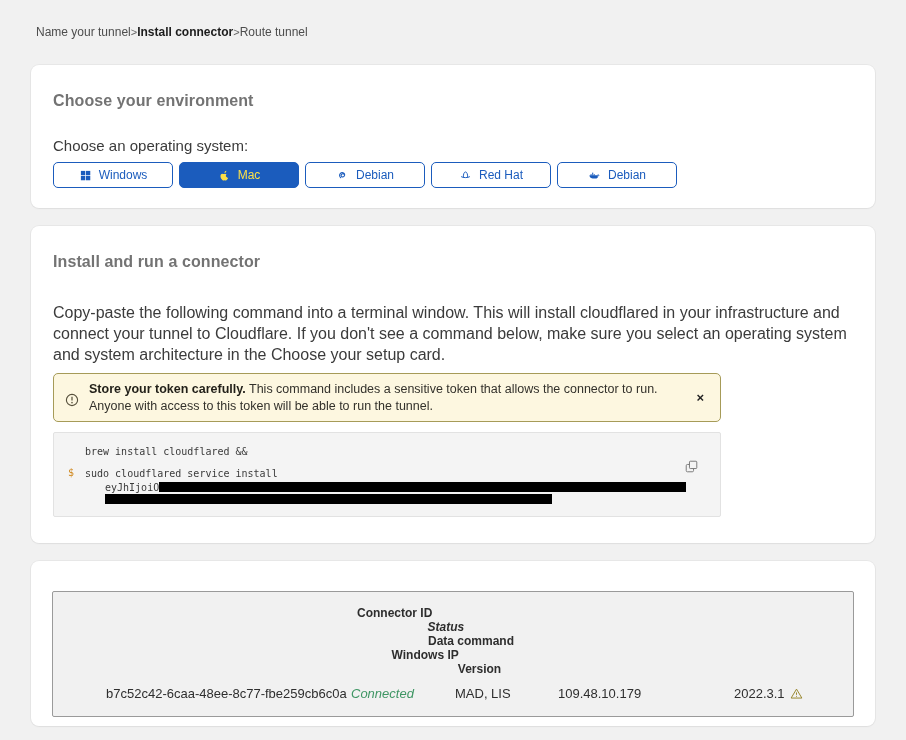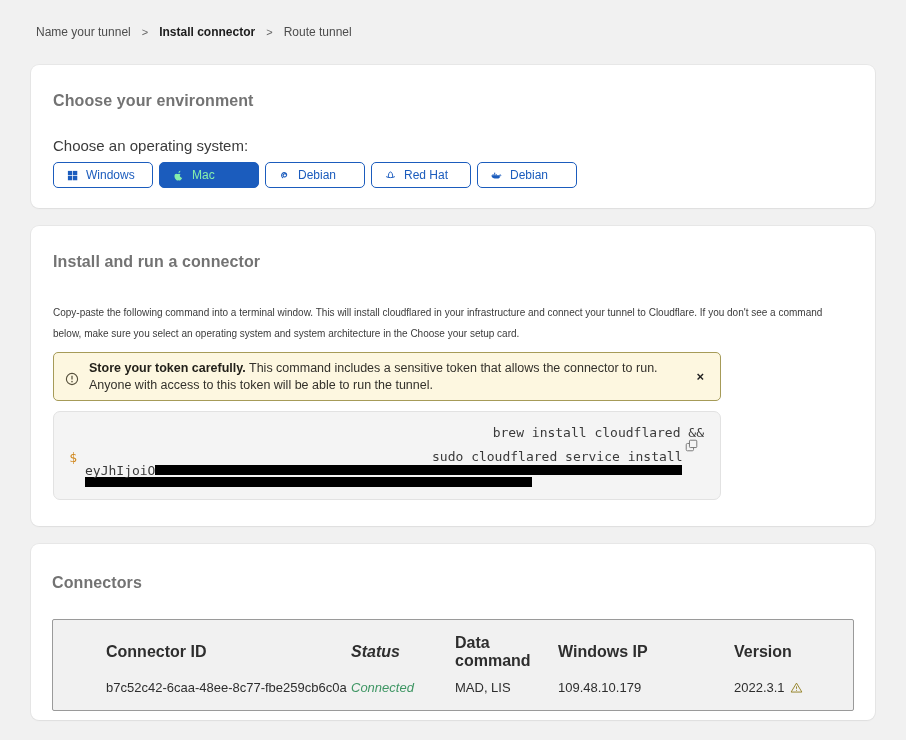--- a/index.html
+++ b/index.html
@@ -14,51 +14,51 @@
   body{
     width:906px;height:740px;
     background:#f1f1f1;
     font-family:"Liberation Sans",sans-serif;
     color:#2b2b2b;
   }
   
   .breadcrumb{
     padding:25px 0 0 36px;
     font-size:12px;color:#4d4d4d;
-    display:flex;align-items:center;gap:11px;
+    display:flex;align-items:center;
   }
   .crumb{cursor:default;}
   .crumb.active{font-weight:700;color:#1c1c1c;}
   .sep{color:#666;font-size:11px;}
 
   
   .card{
     width:844px;margin:0 0 18px 31px;
     background:#fff;border-radius:8px;
     box-shadow:0 0 0 1px rgba(0,0,0,0.04), 0 1px 2px rgba(0,0,0,0.04);
   }
   .card h2{
     margin:0;font-size:16px;font-weight:700;color:#737373;letter-spacing:.1px;
   }
   .card-env{margin-top:26px;padding:27px 22px 20px;}
   .card-env h2{margin-bottom:27px;}
   .os-label{font-size:15px;color:#3b3b3b;margin-bottom:8px;}
   .os-buttons{display:flex;gap:6px;}
   .os-btn{
-    width:100px;height:23px;
-    display:flex;align-items:center;gap:7px;
+    width:120px;height:23px;
+    display:flex;align-items:center;justify-content:center;gap:7px;
     background:#fff;border:1px solid var(--accent-blue);border-radius:5px;
     color:var(--accent-blue);font-size:12px;font-family:inherit;cursor:pointer;padding:12px;
   }
-  .os-btn.selected{background:var(--accent-blue);color:#86efac;}
+  .os-btn.selected{background:var(--accent-blue);color:#fde047;}
   .os-btn svg{width:13px;height:13px;flex:0 0 auto;}
 
   .card-install{padding:27px 22px 26px;}
   .card-install h2{margin-bottom:31px;}
-  .description{font-size:10px;color:#3b3b3b;line-height:21px;margin:0 0 8px;}
+  .description{font-size:16px;color:#3b3b3b;line-height:21px;margin:0 0 8px;}
 
   .banner{
     width:668px;
     background:var(--banner-bg);
     border:1px solid var(--banner-border);
     border-radius:5px;
     padding:6px 12px 6px 11px;
     display:flex;align-items:center;gap:10px;
     font-size:12.5px;line-height:17px;color:#33312b;
     margin-bottom:10px;
@@ -69,48 +69,48 @@
   .banner-text b{color:#211f18;}
   .banner-close{
     margin-left:6px;align-self:center;
     background:none;border:none;cursor:pointer;
     font-size:13px;font-weight:700;color:#222;line-height:1;padding:4px;
   }
 
   .code-block{
     position:relative;
     width:668px;
-    background:#f4f4f4;border:1px solid #e2e2e2;border-radius:7px;
+    background:#f4f4f4;border:1px solid #e2e2e2;border-radius:2px;
     padding:13px 16px 12px 14px;
     font-family:"DejaVu Sans Mono",monospace;
-    font-size:13px;color:#3a3a3a;text-align:right;
+    font-size:10px;color:#3a3a3a;
   }
   .code-line1{margin:0 0 10px 17px;white-space:pre;}
   .code-row{display:flex;align-items:flex-start;}
   .prompt{color:#d0881f;width:9px;flex:0 0 auto;}
   .cmd{margin-left:8px;}
   .cmd-line{white-space:pre;line-height:14px;}
-  .token-line{line-height:11px;margin-top:1px;white-space:nowrap;}
+  .token-line{line-height:11px;margin-top:1px;white-space:nowrap;margin-left:20px;}
   .redact-1{display:inline-block;vertical-align:top;width:527px;height:10px;background:#000;}
   .redact-2{display:block;width:447px;height:10px;background:#000;margin-top:1px;}
   .copy-btn{
     position:absolute;top:27px;right:22px;
     background:none;border:none;padding:0;cursor:pointer;color:#787878;
   }
   .copy-btn svg{width:13px;height:13px;display:block;}
 
   .card-connectors{padding:30px 21px 9px;}
   .card-connectors h2{margin-bottom:27px;}
   .connectors-table{
     border:1px solid #9a9a9a;border-radius:2px;
     background:#f1f1f1;
     padding:14px 0 15px 53px;
   }
   .t-row{display:flex;align-items:center;}
-  .t-head{font-size:16px;font-weight:700;color:#2e2e2e;margin-bottom:10px;}
+  .t-head{font-size:12px;font-weight:700;color:#2e2e2e;margin-bottom:10px;flex-direction:column;}
   .t-vals{font-size:13px;color:#2e2e2e;}
   .col-id{width:245px;}
   .col-status{width:104px;font-style:italic;}
   .col-dc{width:103px;}
   .col-ip{width:176px;}
   .col-ver{flex:1;}
   .status-connected{color:var(--status-green);}
   .version-cell{display:flex;align-items:center;gap:5px;}
   .warn-tri{color:var(--warning-olive);}
   .warn-tri svg{width:13px;height:13px;display:block;}
@@ -218,21 +218,20 @@
     <button class="copy-btn" title="Copy">
       <svg viewBox="0 0 16 16" fill="none" stroke="currentColor" stroke-width="1.2">
           <rect x="5.5" y="1.5" width="9" height="9" rx="1"></rect>
           <path d="M10.5 10.5v2.5a1.5 1.5 0 0 1-1.5 1.5H3a1.5 1.5 0 0 1-1.5-1.5V7A1.5 1.5 0 0 1 3 5.5h2.5"></path>
         </svg>
     </button>
   </div>
 </section>
 
 <section class="card card-connectors">
-  <h2>Connectors</h2>
   <div class="connectors-table">
     <div class="t-row t-head">
       <span class="col-id">Connector ID</span>
       <span class="col-status">Status</span>
       <span class="col-dc">Data command</span>
       <span class="col-ip">Windows IP</span>
       <span class="col-ver">Version</span>
     </div>
     <div class="t-row t-vals">
       <span class="col-id">b7c52c42-6caa-48ee-8c77-fbe259cb6c0a</span>

